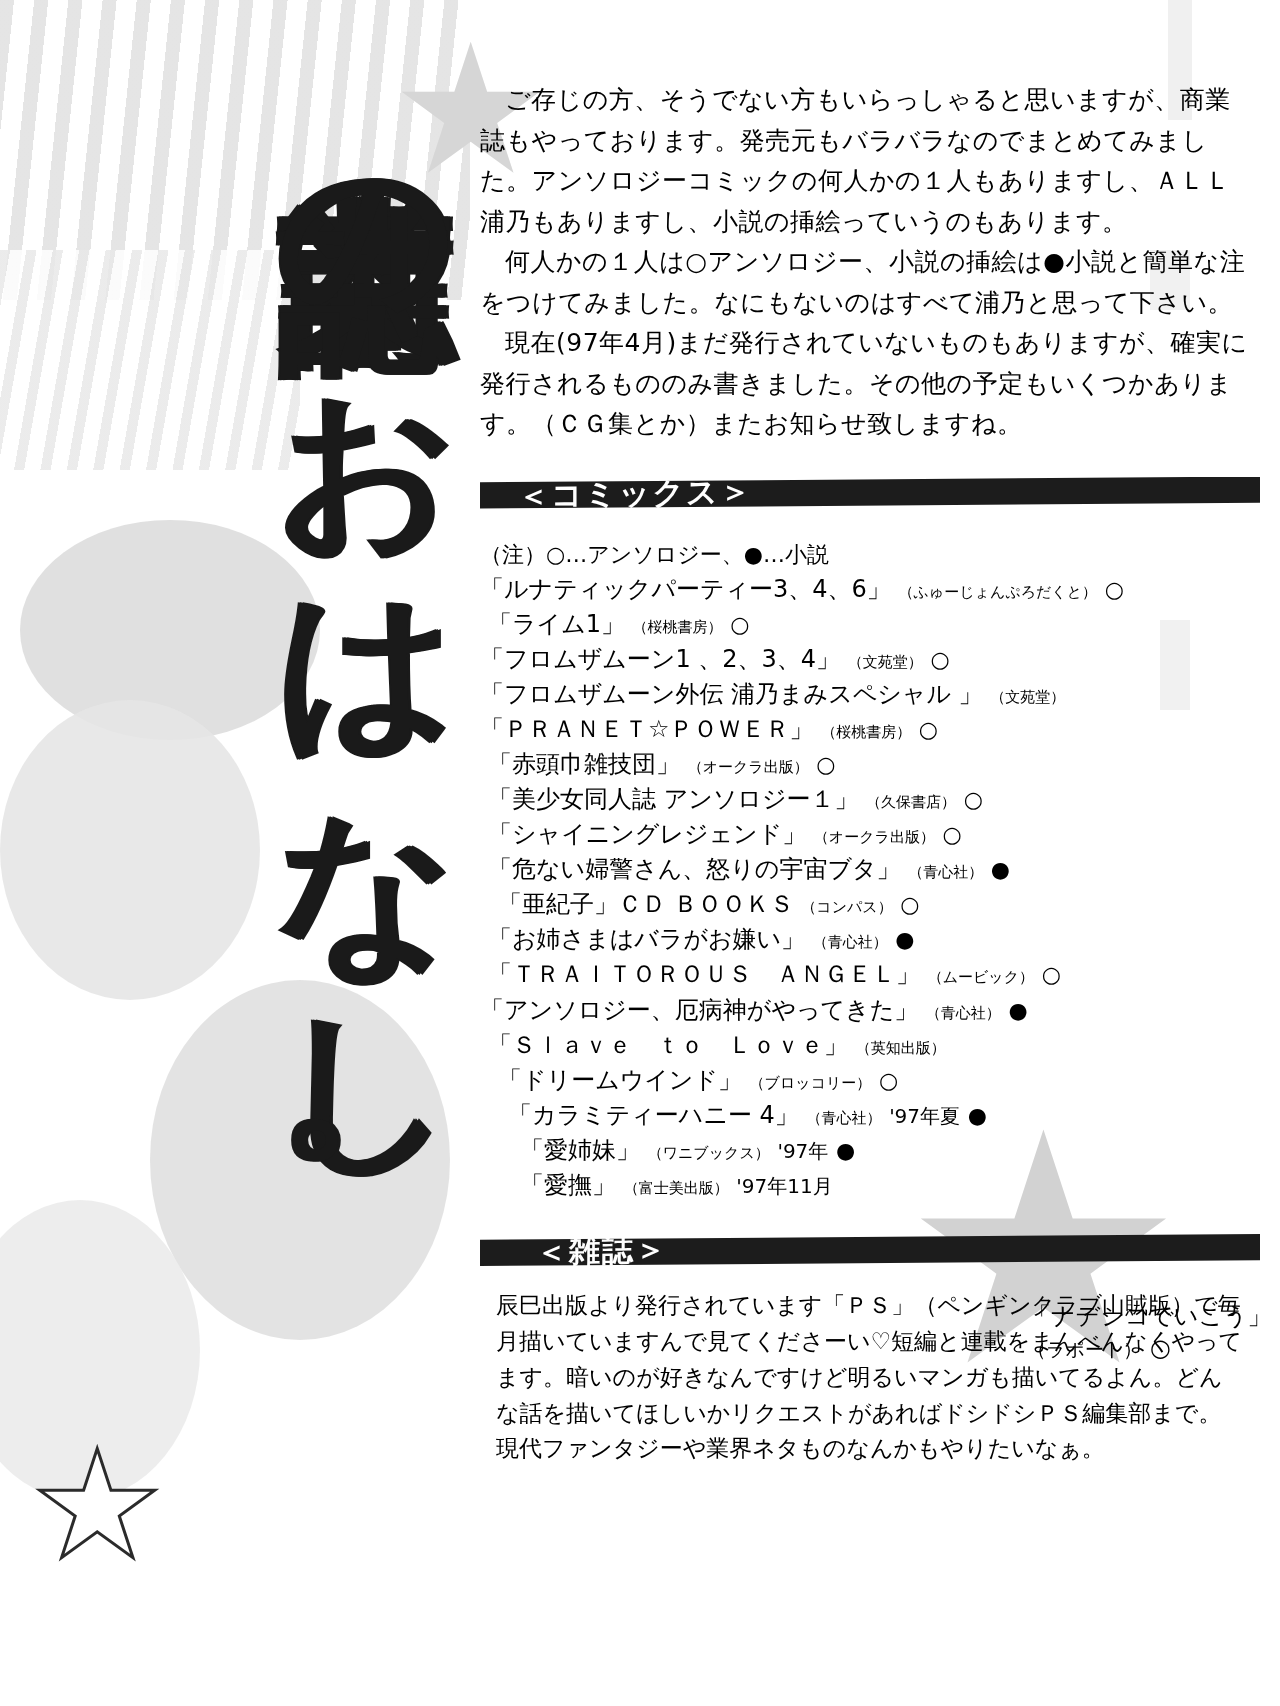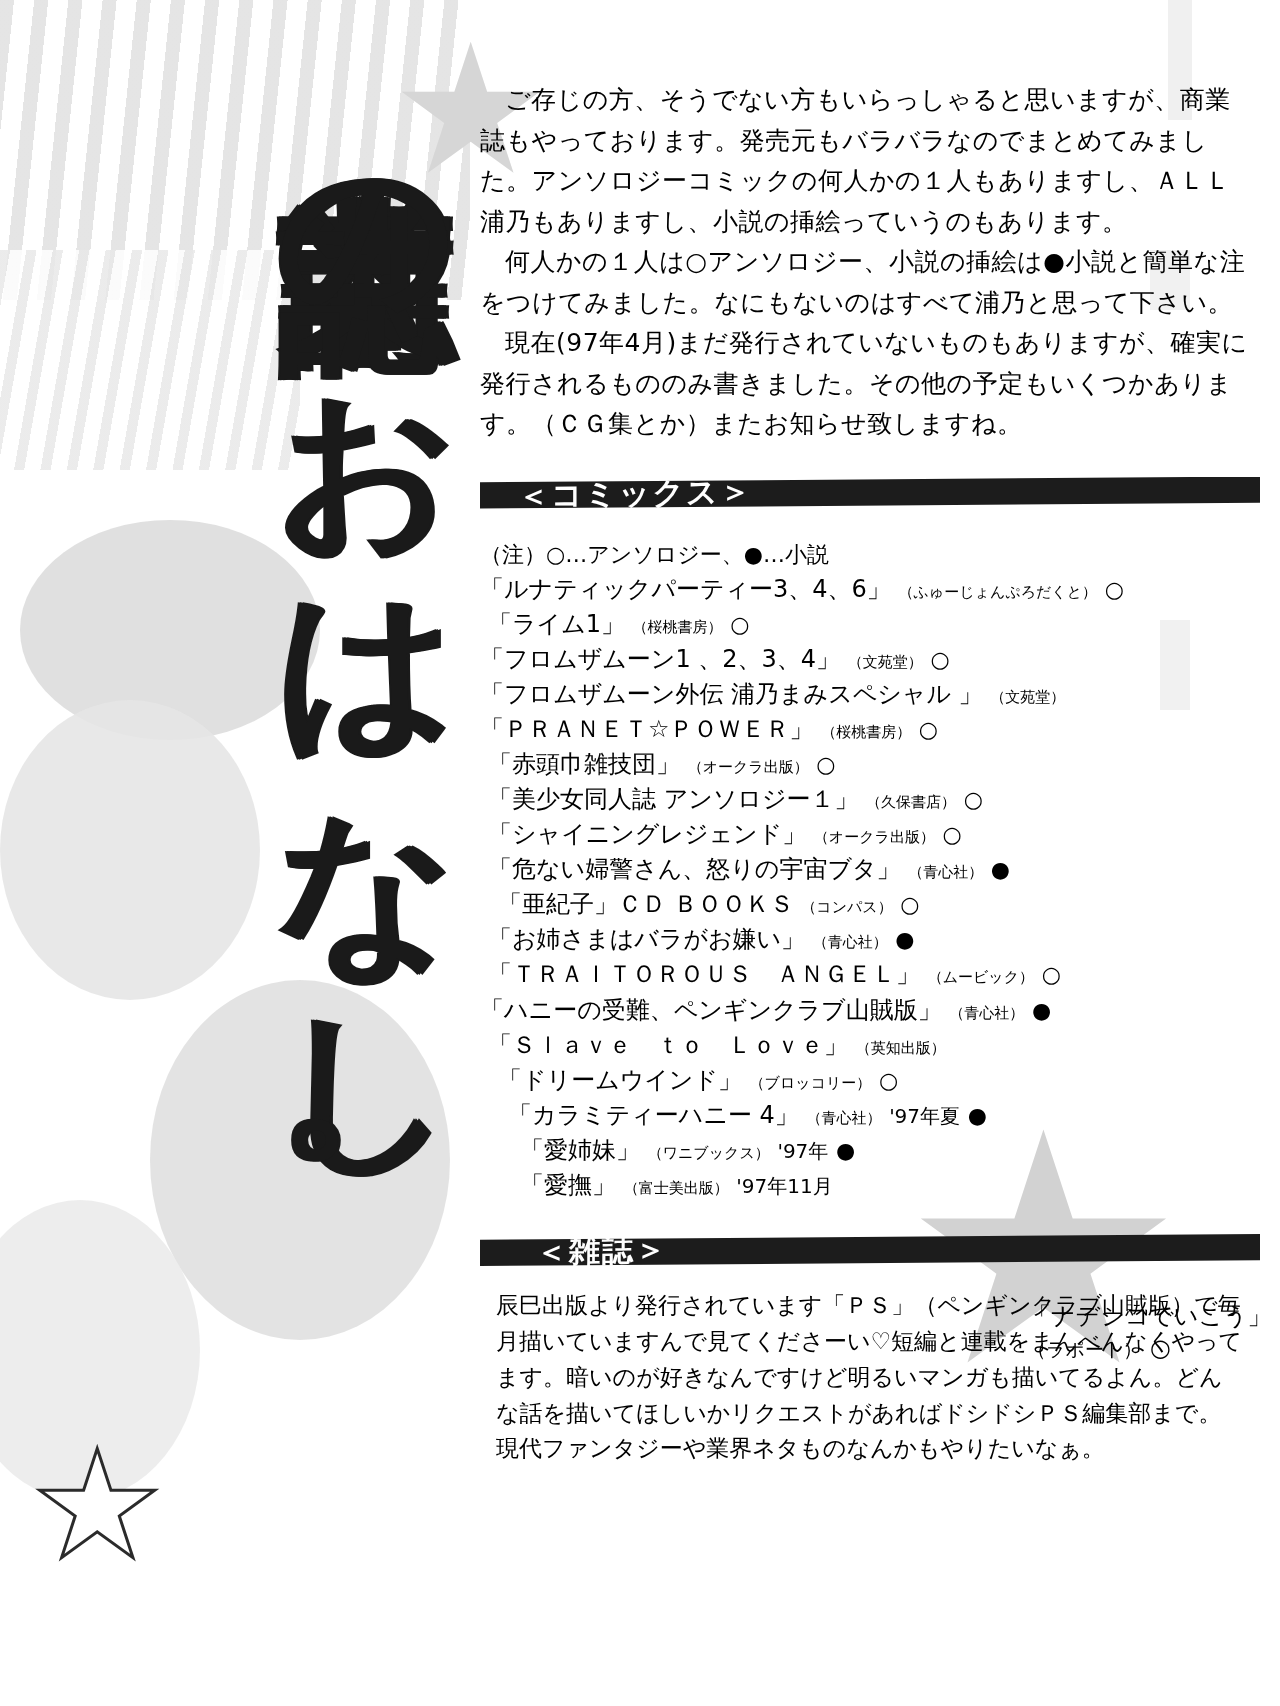--- a/index.html
+++ b/index.html
@@ -268,21 +268,21 @@
         <span>「お姉さまはバラがお嫌い」</span>
         <span class="pub">（青心社）</span>
         <span class="mark">●</span>
       </li>
       <li class="ind1">
         <span>「ＴＲＡＩＴＯＲＯＵＳ　ＡＮＧＥＬ」</span>
         <span class="pub">（ムービック）</span>
         <span class="mark">○</span>
       </li>
       <li class="ind0">
-        <span>「ハニーの受難、ペンギンクラブ山賊版」</span>
+        <span>「アンソロジー、厄病神がやってきた」</span>
         <span class="pub">（青心社）</span>
         <span class="mark">●</span>
       </li>
       <li class="ind1">
         <span>「Ｓｌａｖｅ　ｔｏ　Ｌｏｖｅ」</span>
         <span class="pub">（英知出版）</span>
         <span class="mark"></span>
       </li>
       <li class="ind2">
         <span>「ドリームウインド」</span>

